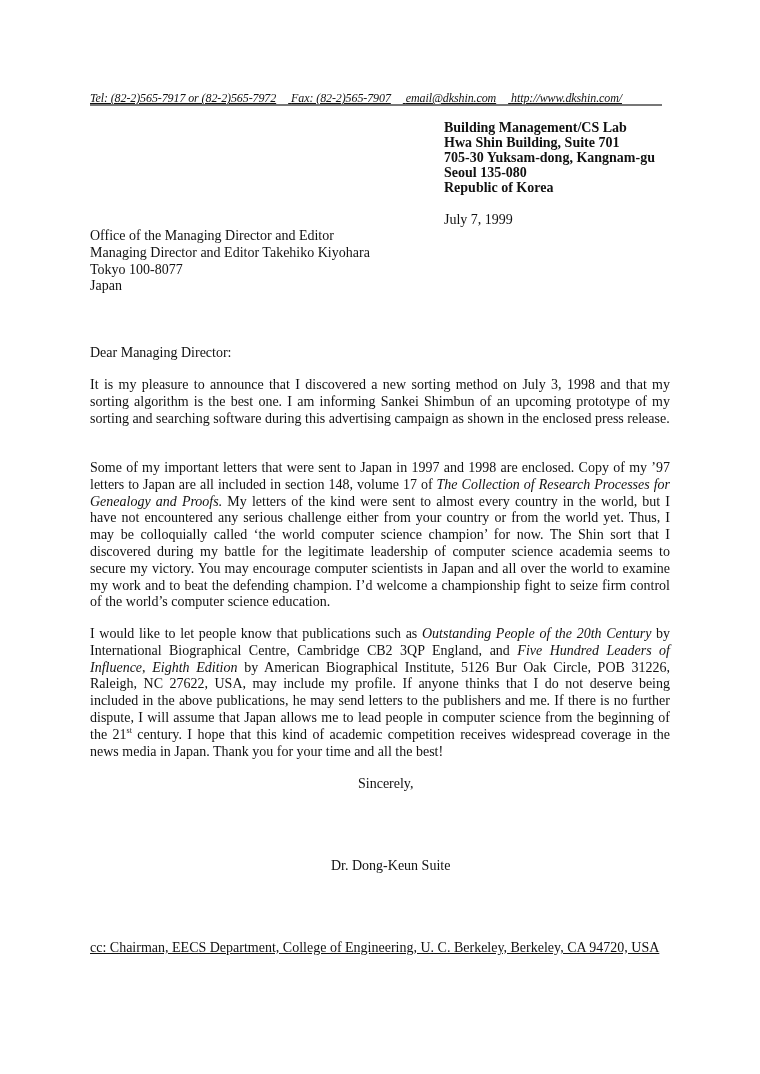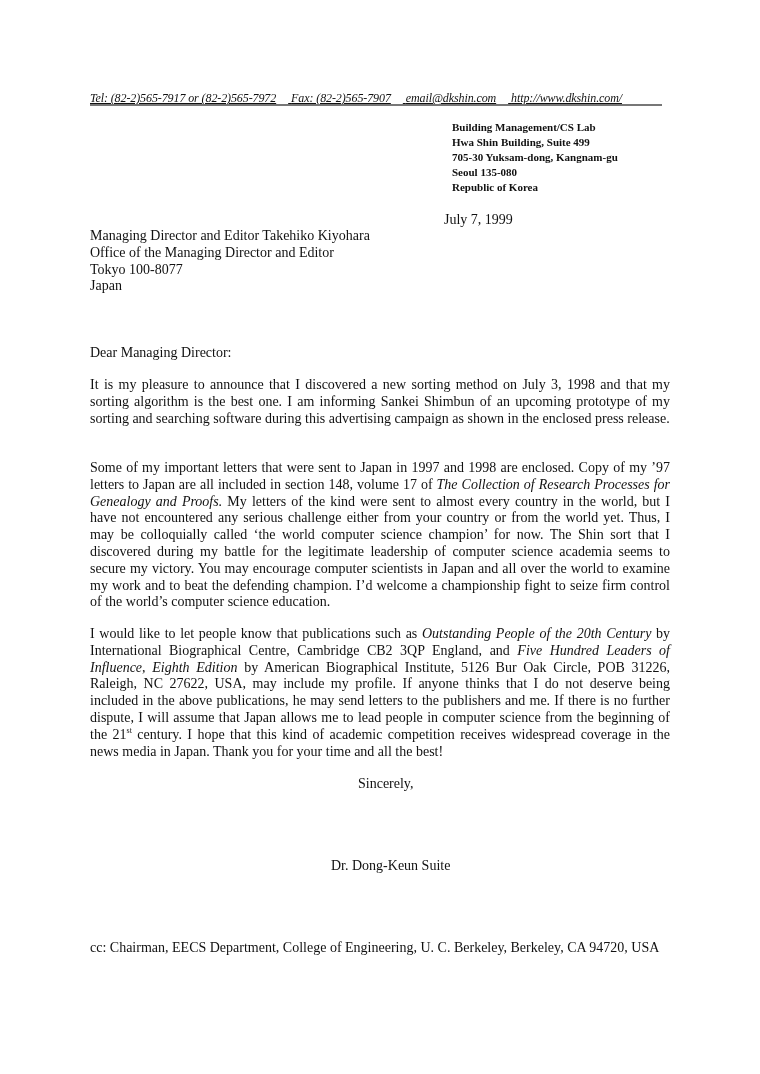--- a/index.html
+++ b/index.html
@@ -6,64 +6,64 @@
   body { width: 760px; height: 1074px; position: relative; overflow: hidden;
          font-family: "Liberation Serif", "DejaVu Serif", serif; color: #111; }
   .page { position: absolute; left: 0; top: 0; width: 760px; height: 1074px; background: #fff; }
   .contact-bar { position: absolute; left: 90px; top: 90px; width: 572px;
                  font-size: 12px; font-style: italic; text-decoration: underline;
                  white-space: nowrap; line-height: 16px; letter-spacing: -0.1px; }
   .contact-rule { position: absolute; left: 90px; top: 104px; width: 572px; height: 2px;
                   background: #777; }
   .contact-bar span { margin-right: 12px; }
   .contact-bar span:last-child { margin-right: 0; }
-  .sender { position: absolute; left: 444px; top: 120px; font-size: 11px; font-weight: bold;
-            line-height: 15px; margin-left: 8px; }
+  .sender { position: absolute; left: 444px; top: 120px; font-size: 14px; font-weight: bold;
+            line-height: 15px; }
   .sender div { white-space: nowrap; }
   .date { position: absolute; left: 444px; top: 211px; font-size: 14px; line-height: 17px; }
   .recipient { position: absolute; left: 90px; top: 228px; font-size: 14px; line-height: 16.8px; }
   .recipient div { white-space: nowrap; }
   .salutation { position: absolute; left: 90px; top: 344px; font-size: 14px; line-height: 17px; }
   .para { position: absolute; left: 90px; width: 580px; font-size: 14px; line-height: 16.8px;
           text-align: justify; }
   .p1 { top: 377px; }
   .p2 { top: 460px; }
   .p3 { top: 626px; }
   .para i { font-style: italic; }
   sup { font-size: 8px; line-height: 0; margin-top: 6px; }
   .closing { position: absolute; left: 358px; top: 776px; font-size: 14px; }
   .signature { position: absolute; left: 331px; top: 858px; font-size: 14px; }
-  .cc { position: absolute; left: 90px; top: 940px; font-size: 14px; white-space: nowrap; }
+  .cc { position: absolute; left: 90px; top: 940px; font-size: 14px; white-space: nowrap; text-decoration: underline; }
 </style>
 </head>
 <body>
 
 <div class="page">
 
   <div class="contact-bar">
     <span>Tel: (82-2)565-7917 or (82-2)565-7972</span>
     <span>Fax: (82-2)565-7907</span>
     <span>email@dkshin.com</span>
     <span>http://www.dkshin.com/</span>
   </div>
   <div class="contact-rule"></div>
 
   <div class="sender">
     <div>Building Management/CS Lab</div>
-    <div>Hwa Shin Building, Suite 499</div>
+    <div>Hwa Shin Building, Suite 701</div>
     <div>705-30 Yuksam-dong, Kangnam-gu</div>
     <div>Seoul 135-080</div>
     <div>Republic of Korea</div>
   </div>
 
   <div class="date">July 7, 1999</div>
 
   <div class="recipient">
+    <div>Office of the Managing Director and Editor</div>
     <div>Managing Director and Editor Takehiko Kiyohara</div>
-    <div>Office of the Managing Director and Editor</div>
     <div>Tokyo 100-8077</div>
     <div>Japan</div>
   </div>
 
   <div class="salutation">Dear Managing Director:</div>
 
   <div class="para p1">It is my pleasure to announce that I discovered a new sorting method on July 3, 1998 and that my sorting algorithm is the best one.   I am informing Sankei Shimbun of an upcoming prototype of my sorting and searching software during this advertising campaign as shown in the enclosed press release.</div>
 
   <div class="para p2"><span>Some of my important letters that were sent to Japan in 1997 and 1998 are enclosed.  Copy of my ’97 letters to Japan are all included in section 148, volume 17 of </span><i>The Collection of Research Processes for Genealogy and Proofs.</i><span>   My letters of the kind were sent to almost every country in the world, but I have not encountered any serious challenge either from your country or from the world yet.   Thus, I may be colloquially called ‘the world computer science champion’ for now.   The Shin sort that I discovered during my battle for the legitimate leadership of computer science academia seems to secure my victory.   You may encourage computer scientists in Japan and all over the world to examine my work and to beat the defending champion.   I’d welcome a championship fight to seize firm control of the world’s computer science education.</span></div>
 

